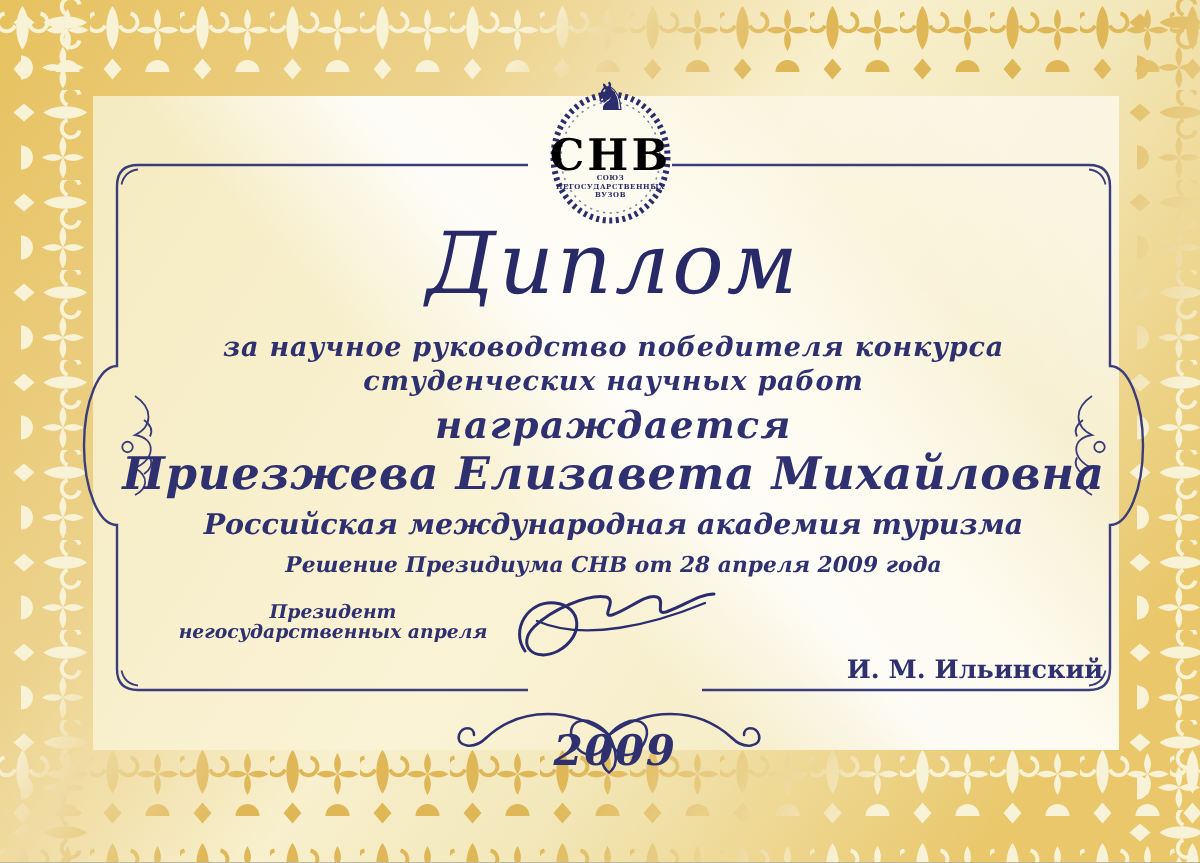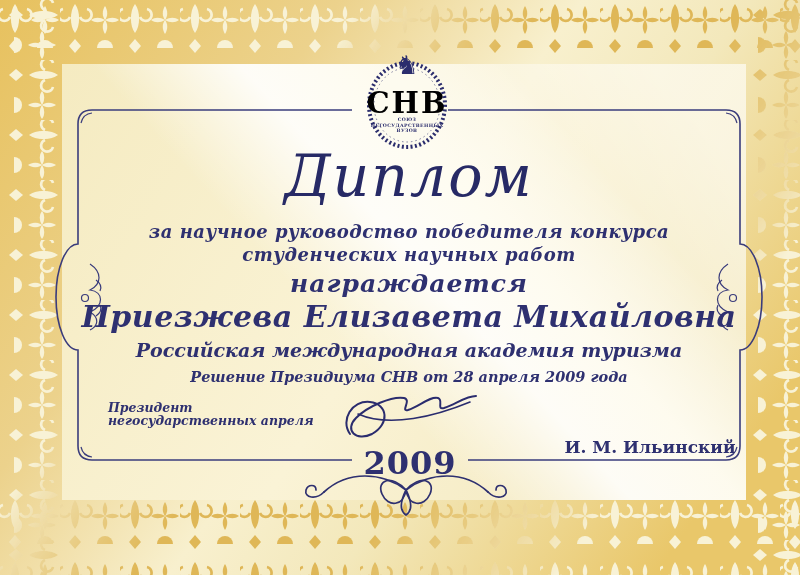--- a/index.html
+++ b/index.html
@@ -9,23 +9,23 @@
   }
   .abs{position:absolute;}
   svg.layer{position:absolute;left:0;top:0;}
   .ctext{left:9px;width:800px;text-align:center;}
   .title{font-size:57px;font-style:italic;font-weight:500;letter-spacing:2px;color:#272a66;}
   .reason{font-size:18px;font-style:italic;font-weight:600;letter-spacing:.5px;}
   .award{font-size:25px;font-style:italic;font-weight:600;letter-spacing:1px;}
   .name{font-size:30px;font-style:italic;font-weight:600;letter-spacing:.5px;}
   .inst{font-size:19px;font-style:italic;font-weight:600;}
   .decision{font-size:14.5px;font-style:italic;font-weight:600;}
-  .year{font-size:32px;font-weight:600;letter-spacing:1px;}
+  .year{font-size:28px;font-style:italic;font-weight:600;letter-spacing:1px;margin-top:40px;}
   .signer-name{font-size:17px;font-weight:600;}
-  .signer-title{font-size:12.5px;font-style:italic;font-weight:700;line-height:12.5px;}
+  .signer-title{font-size:12.5px;font-style:italic;font-weight:700;line-height:12.5px;text-align:center;}
   .sigla{font-size:29px;font-weight:700;letter-spacing:2px;color:#000000;text-align:center;}
   .org{font-size:4.6px;font-weight:700;letter-spacing:.4px;line-height:5.6px;text-align:center;color:#2b2d6d;}
   .knight{font-family:"DejaVu Sans",sans-serif;font-size:26px;color:#2b2d6d;text-align:center;line-height:26px;}
 </style>
 </head>
 <body>
 
 <div class="page">
 
   <svg class="layer" width="800" height="575" aria-hidden="true">

